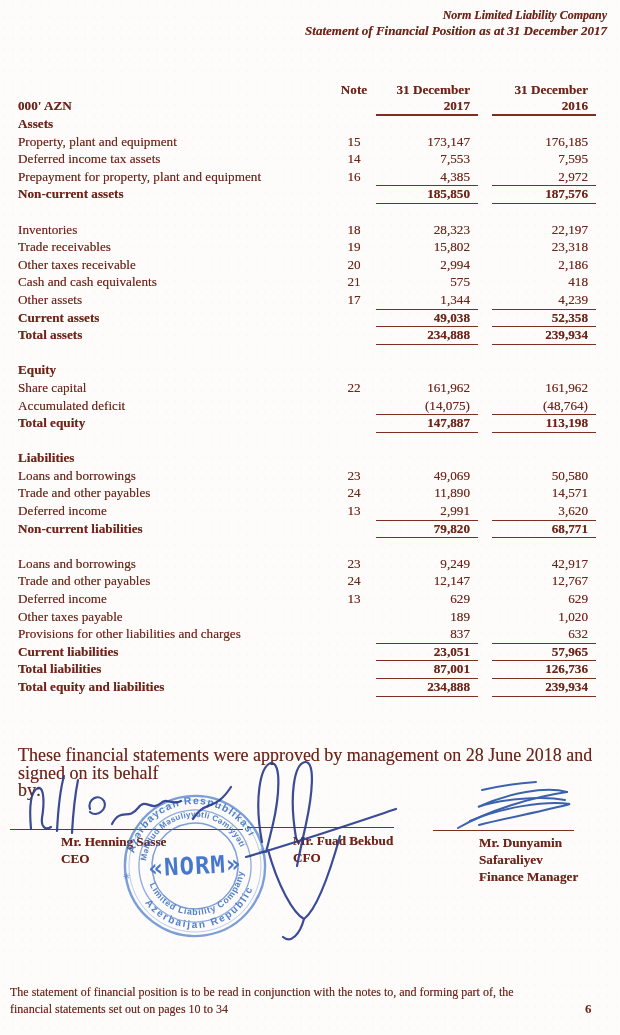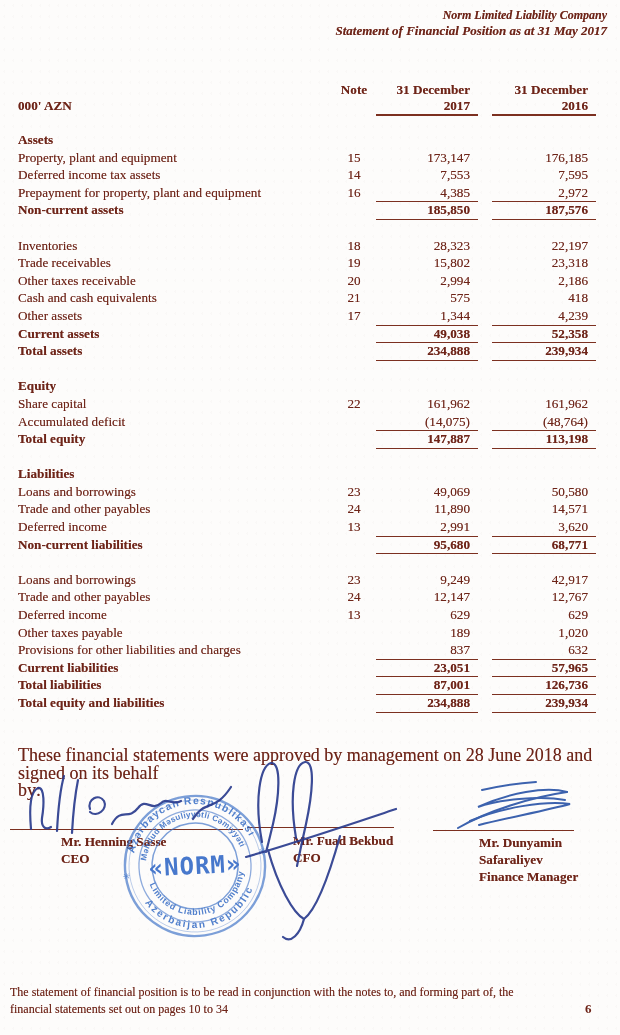--- a/index.html
+++ b/index.html
@@ -34,21 +34,21 @@
   .t-hrow{height:16px;}
   .c,.hc{font-size:13.2px;line-height:var(--rowh);white-space:nowrap;}
   .hc{font-weight:bold;line-height:16px;}
   .label{text-align:left;}
   .note{text-align:center;}
   .amt{text-align:right;padding-right:8px;}
   .rule{border-bottom:1.8px solid var(--rule);}
   .t-row.bold .c{font-weight:bold;}
   .t-spacer{height:var(--rowh);}
   .hc.amt.hrule{border-bottom:2px solid var(--rule);}
-  .t-head2{margin-bottom:17px;}
+  .t-head2{margin-bottom:1px;}
   
   .approval{position:absolute;top:747px;left:18px;width:584px;
     font-size:18px;line-height:17.5px;text-shadow:0 0 .5px rgba(110,36,24,.5);}
   .sigline{position:absolute;height:0;border-top:1.7px solid var(--rule);}
   .sl1{left:10px;top:829px;width:233px;}
   .sl2{left:247px;top:827px;width:147px;}
   .sl3{left:433px;top:830px;width:141px;}
   .sigblock{position:absolute;font-size:13.2px;font-weight:bold;line-height:17px;
     text-shadow:0 0 .5px rgba(110,36,24,.5);margin-left:44px;}
   .sb1{left:17px;top:833px;}
@@ -62,21 +62,21 @@
   .ink-overlay{position:absolute;inset:0;width:620px;height:1035px;pointer-events:none;z-index:5;}
   .stamp-text{font-family:"Liberation Sans","DejaVu Sans",sans-serif;font-weight:bold;fill:var(--stamp-blue);}
 </style>
 </head>
 <body>
 
 <div class="page">
 
   <div class="doc-header">
     <div class="company">Norm Limited Liability Company</div>
-    <div class="statement">Statement of Financial Position as at 31 May 2017</div>
+    <div class="statement">Statement of Financial Position as at 31 December 2017</div>
   </div>
 
   <div class="fin-table">
     <div class="t-hrow t-head1">
       <div class="hc label"></div>
       <div class="hc note">Note</div>
       <div class="hc amt">31 December</div>
       <div class="hc"></div>
       <div class="hc amt">31 December</div>
     </div>
@@ -227,21 +227,21 @@
         <div class="t-row">
           <div class="c label">Deferred income</div>
           <div class="c note">13</div>
           <div class="c amt rule">2,991</div>
           <div class="c "></div>
           <div class="c amt rule">3,620</div>
         </div>
         <div class="t-row bold">
           <div class="c label">Non-current liabilities</div>
           <div class="c note"></div>
-          <div class="c amt rule">95,680</div>
+          <div class="c amt rule">79,820</div>
           <div class="c "></div>
           <div class="c amt rule">68,771</div>
         </div>
         <div class="t-spacer"></div>
         <div class="t-row">
           <div class="c label">Loans and borrowings</div>
           <div class="c note">23</div>
           <div class="c amt">9,249</div>
           <div class="c "></div>
           <div class="c amt">42,917</div>

